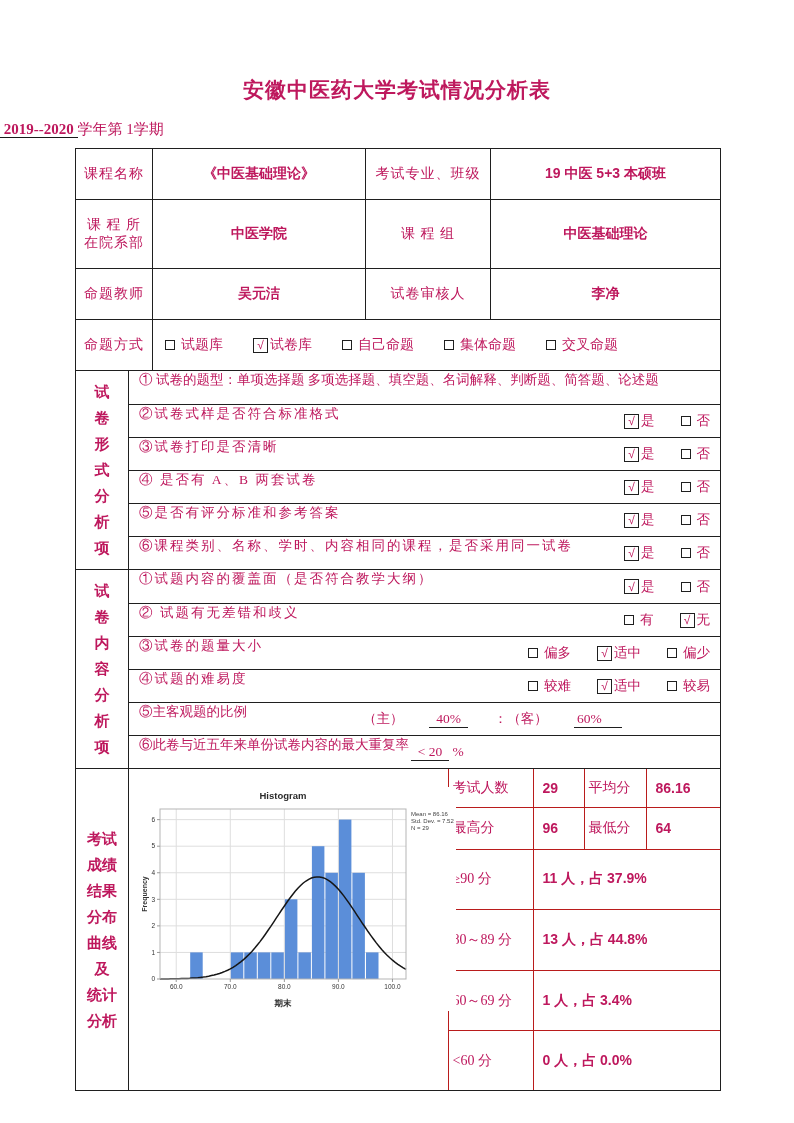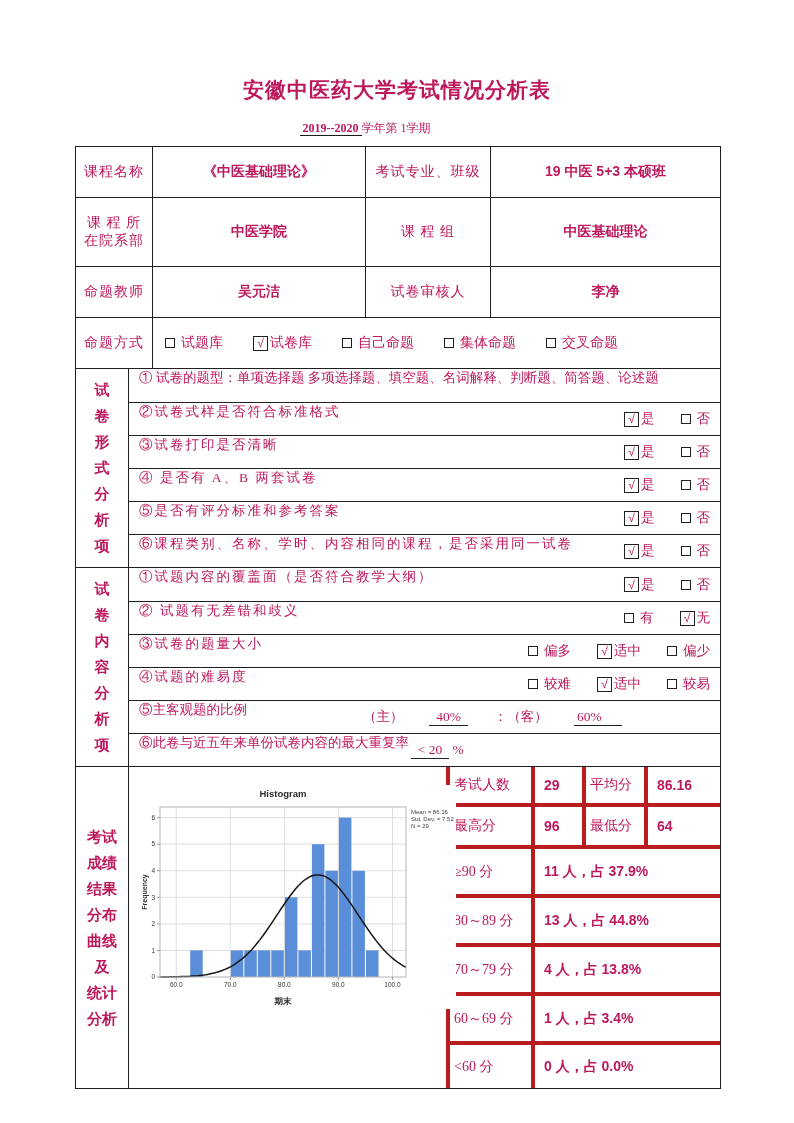--- a/index.html
+++ b/index.html
@@ -6,21 +6,21 @@
   html,body { margin:0; padding:0; background:#ffffff; }
   .page {
     width:794px; height:1123px; position:relative; background:#ffffff;
     font-family:"Liberation Serif", serif; color:#be185d; overflow:hidden;
   }
   .title {
     padding-top:76px; text-align:center; font-size:21px; font-weight:bold;
     letter-spacing:1px; font-family:"Liberation Sans", sans-serif;
   }
   .subtitle {
-    margin-top:16px; text-align:center; padding-right:64px; font-size:12px;
+    margin-top:16px; text-align:left; padding-right:64px; font-size:15px;
   }
   .subtitle .u { border-bottom:1px solid #1a1a1a; white-space:pre; font-weight:bold; }
 
   table.main {
     border-collapse:collapse; table-layout:fixed;
     margin:9px 0 0 75px; width:645px;
   }
   table.main td { border:1px solid #1f1f1f; padding:16px 4px; font-size:14px; vertical-align:middle; }
   .r-h1 { height:28px; } .r-h2 { height:42px; } .r-h3 { height:30px; }
   .r-h4 { height:31px; } .r-h5 { height:23px; }
@@ -66,21 +66,21 @@
 
   
   .bottomcell { padding:0 !important; }
   .bottom { display:flex; height:321px; }
   .chartwrap { flex:1 1 auto; position:relative; }
   #chart-mount { position:absolute; left:9px; top:18px; }
   table.stats {
     border-collapse:collapse; table-layout:fixed; width:272px; height:321px;
     flex:0 0 272px; font-size:14px;
   }
-  table.stats td { border:4px solid #b91c1c; padding:0 4px; }
+  table.stats td { border:1px solid #b91c1c; padding:0 4px; }
   table.stats tr:first-child td { border-top:none; }
   table.stats tr:last-child td { border-bottom:none; }
   table.stats td:last-child { border-right:none; }
   table.stats tr:nth-child(1) { height:38px; }
   table.stats tr:nth-child(2) { height:42px; }
   .slabel { text-align:left; }
   .sval { text-align:left; font-weight:bold; padding-left:9px !important;
           font-family:"Liberation Sans", sans-serif; }
 
   svg text { font-family:"Liberation Sans", sans-serif; }
@@ -354,24 +354,20 @@
                   </tr>
                   <tr>
                     <td class="slabel">≥90 分</td>
                     <td class="sval" colspan="3">11 人，占 37.9%</td>
                   </tr>
                   <tr>
                     <td class="slabel">80～89 分</td>
                     <td class="sval" colspan="3">13 人，占 44.8%</td>
                   </tr>
                   <tr>
-                    <td class="slabel">70～79 分</td>
-                    <td class="sval" colspan="3">4 人，占 13.8%</td>
-                  </tr>
-                  <tr>
                     <td class="slabel">60～69 分</td>
                     <td class="sval" colspan="3">1 人，占 3.4%</td>
                   </tr>
                   <tr>
                     <td class="slabel">&lt;60 分</td>
                     <td class="sval" colspan="3">0 人，占 0.0%</td>
                   </tr>
                 </tbody>
             </table>
           </div>

